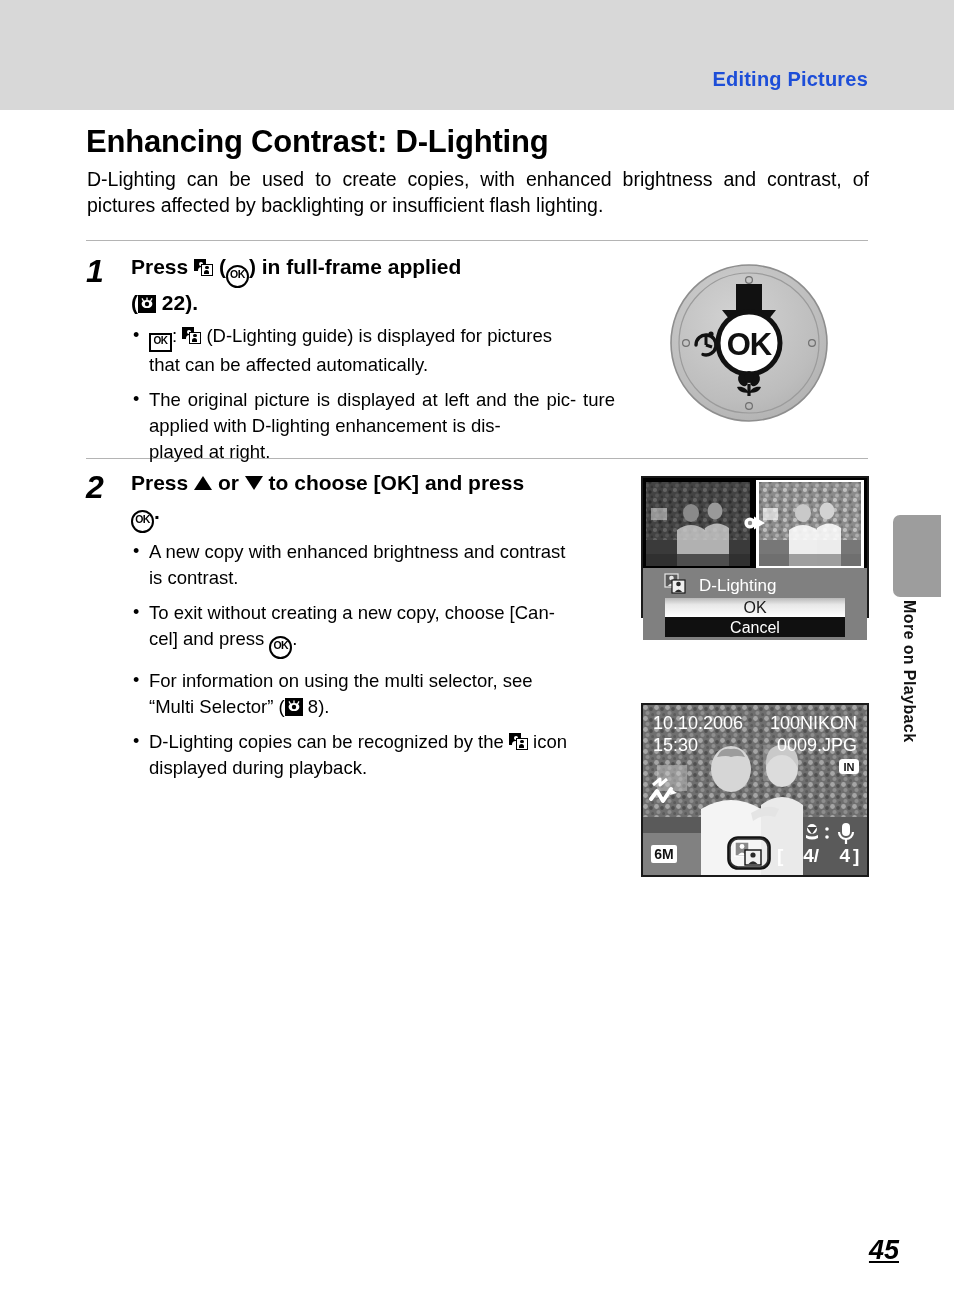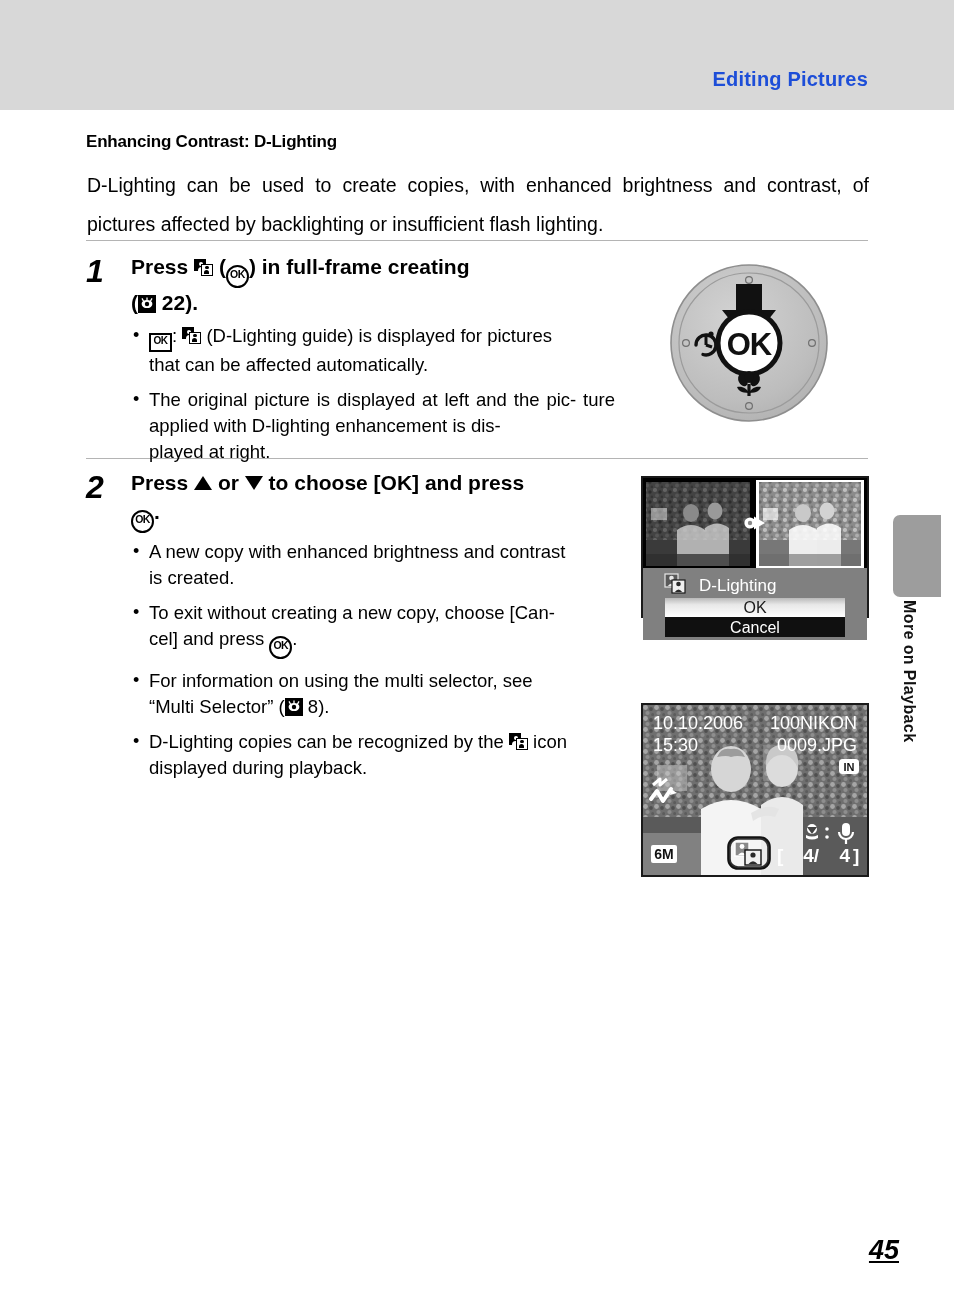--- a/index.html
+++ b/index.html
@@ -31,32 +31,32 @@
     font-size: 20px;
     font-weight: bold;
     letter-spacing: 0.2px;
     color: #1d4ed8;
   }
 
   
   .page-title {
     position: absolute;
     left: 86px;
-    top: 132px;
-    font-size: 17px;
+    top: 124px;
+    font-size: 31px;
     font-weight: bold;
     letter-spacing: -0.2px;
   }
   .intro {
     position: absolute;
     left: 87px;
     top: 166px;
     width: 782px;
     font-size: 19.5px;
-    line-height: 39px;
+    line-height: 26px;
     text-align: justify;
     text-justify: inter-word;
   }
 
   
   .rule {
     position: absolute;
     left: 86px;
     width: 782px;
     height: 1px;
@@ -295,21 +295,21 @@
           <span class="hd"></span>
           <span class="bd"></span>
         </span>
       <span class="fr front">
           <span class="hd"></span>
           <span class="bd"></span>
         </span>
     </span>
     (<span class="ic ic-okround">OK</span><span>) in</span>
     <span>full-frame</span>
-    <span>creating</span>
+    <span>applied</span>
     <span class="lastline">(<span class="ic ic-eye"><svg width="18" height="18" viewBox="0 0 18 18">
             <ellipse cx="9" cy="9" rx="5.4" ry="4.1" fill="#fff"></ellipse>
             <circle cx="9" cy="9" r="2.2" fill="#000"></circle>
             <path d="M4 3.4 L5.6 6.2 M9 2.6 L9 5.6 M14 3.4 L12.4 6.2" stroke="#fff" stroke-width="1.3" fill="none"></path>
           </svg></span>
     <span>22).</span></span>
   </div>
 
   <ul class="bullets">
     <li>
@@ -385,21 +385,21 @@
     <span class="ic ic-tri ic-up"></span>
     <span>or</span>
     <span class="ic ic-tri ic-down"></span>
     <span>to choose [OK] and press</span>
     <span class="lastline"><span class="ic ic-okround">OK</span><span>.</span></span>
   </div>
 
   <ul class="bullets">
     <li>
       <span>A new copy with enhanced brightness and contrast</span>
-      <span class="lastline">is created.</span>
+      <span class="lastline">is contrast.</span>
     </li>
     <li>
       <span>To exit without creating a new copy, choose [Can-</span>
       <span class="lastline"><span>cel] and press</span>
       <span class="ic ic-okround">OK</span><span>.</span></span>
     </li>
     <li>
       <span>For information on using the multi selector, see</span>
       <span class="lastline"><span>“Multi Selector” (</span><span class="ic ic-eye"><svg width="18" height="18" viewBox="0 0 18 18">
               <ellipse cx="9" cy="9" rx="5.4" ry="4.1" fill="#fff"></ellipse>

